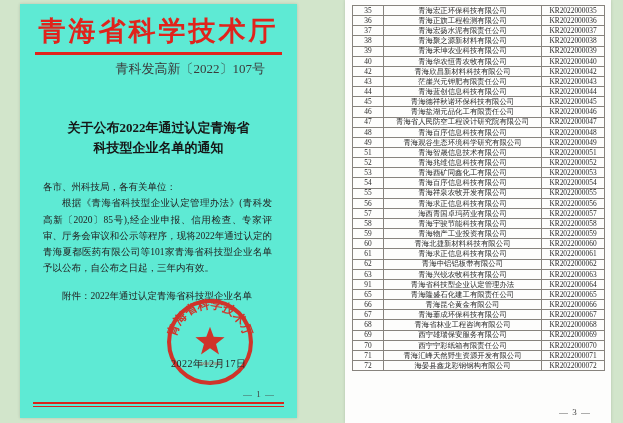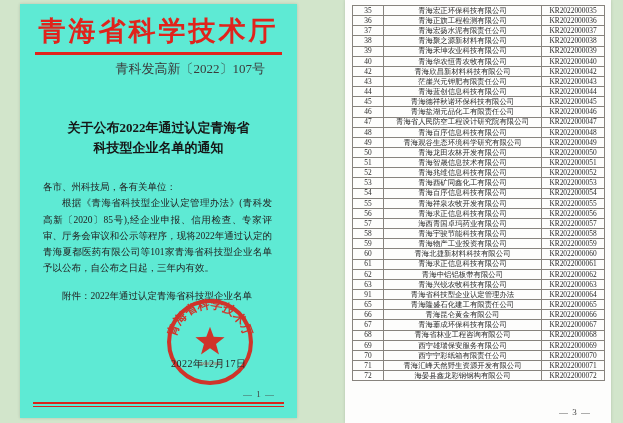--- a/index.html
+++ b/index.html
@@ -183,25 +183,20 @@
           <td>48</td>
           <td>青海百序信息科技有限公司</td>
           <td>KR2022000048</td>
         </tr>
         <tr>
           <td>49</td>
           <td>青海观谷生态环境科学研究有限公司</td>
           <td>KR2022000049</td>
         </tr>
         <tr>
-          <td>50</td>
-          <td>青海龙田农林开发有限公司</td>
-          <td>KR2022000050</td>
-        </tr>
-        <tr>
           <td>51</td>
           <td>青海智晟信息技术有限公司</td>
           <td>KR2022000051</td>
         </tr>
         <tr>
           <td>52</td>
           <td>青海兆维信息科技有限公司</td>
           <td>KR2022000052</td>
         </tr>
         <tr>

